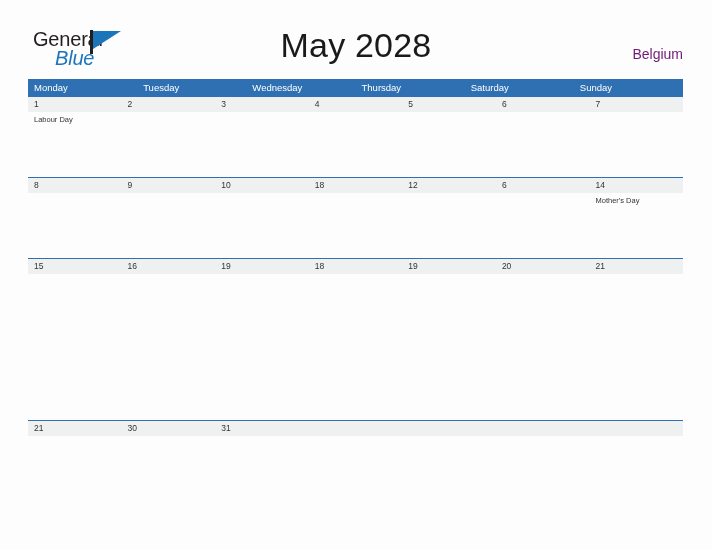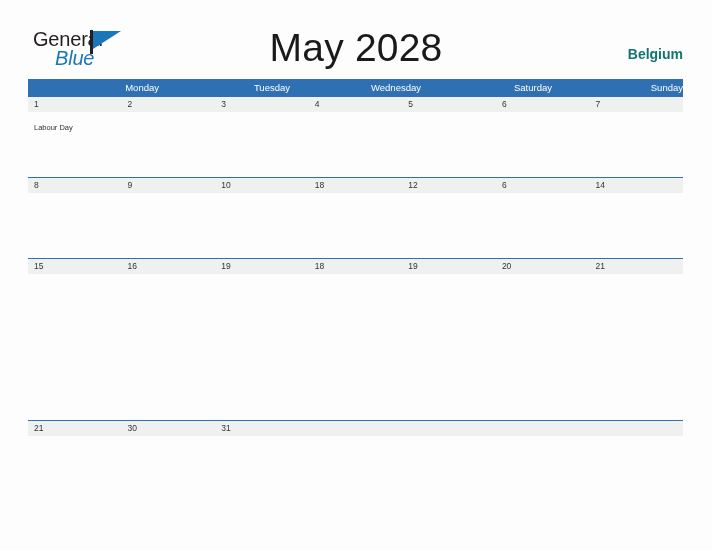--- a/index.html
+++ b/index.html
@@ -82,50 +82,48 @@
     border-left: 28px solid #1b75bb;
     border-bottom: 18px solid transparent;
   }
 
   .title {
     position: absolute;
     left: 0;
     top: 26px;
     width: 712px;
     text-align: center;
-    font-size: 39px;
+    font-size: 34px;
     font-weight: normal;
     color: #1a1a1a;
     letter-spacing: 0.2px;
   }
 
   .country {
     position: absolute;
     right: 29px;
     top: 46px;
     font-size: 14px;
-    color: #0f766e;
+    color: #701a75;
     text-align: right;
-    font-weight: bold;
   }
 
   
   .calendar {
     position: absolute;
     left: 28px;
     top: 79px;
     width: 655px;
   }
 
   .weekday-row {
     display: flex;
     width: 655px;
     height: 17px;
     background: #2f70b3;
-    text-align: right;
   }
   .weekday {
     flex: 1 1 0;
     color: #ffffff;
     font-size: 9.5px;
     line-height: 17px;
     padding-left: 6px;
     box-sizing: border-box;
     white-space: nowrap;
   }
@@ -153,21 +151,21 @@
   }
   .week-events {
     display: flex;
     width: 655px;
     height: 65px;
     background: #fdfdfd;
   }
   .day-events {
     flex: 1 1 0;
     padding-left: 6px;
-    padding-top: 10px;
+    padding-top: 2px;
     box-sizing: border-box;
   }
   .event {
     font-size: 7.5px;
     color: #333333;
     line-height: 11px;
     white-space: nowrap;
   }
   .day-num.empty,
   .event.empty {
@@ -194,20 +192,21 @@
 
     <div class="country">Belgium</div>
 
   </div>
 
   <div class="calendar">
     <div class="weekday-row" id="weekday-row">
         <div class="weekday">Monday</div>
         <div class="weekday">Tuesday</div>
         <div class="weekday">Wednesday</div>
+        <div class="weekday">Thursday</div>
         <div class="weekday">Saturday</div>
         <div class="weekday">Sunday</div>
       </div>
     <div id="weeks-container">
         <div class="week">
           <div class="week-dates">
             <div class="day-num">1</div>
             <div class="day-num">2</div>
             <div class="day-num">3</div>
             <div class="day-num">4</div>
@@ -237,20 +236,23 @@
             <div class="day-num">6</div>
             <div class="day-num">14</div>
           </div>
           <div class="week-events">
             <div class="day-events"></div>
             <div class="day-events"></div>
             <div class="day-events"></div>
             <div class="day-events"></div>
             <div class="day-events"></div>
             <div class="day-events"></div>
+            <div class="day-events">
+              <div class="event">Mother's Day</div>
+            </div>
           </div>
         </div>
         <div class="week">
           <div class="week-dates">
             <div class="day-num">15</div>
             <div class="day-num">16</div>
             <div class="day-num">19</div>
             <div class="day-num">18</div>
             <div class="day-num">19</div>
             <div class="day-num">20</div>

